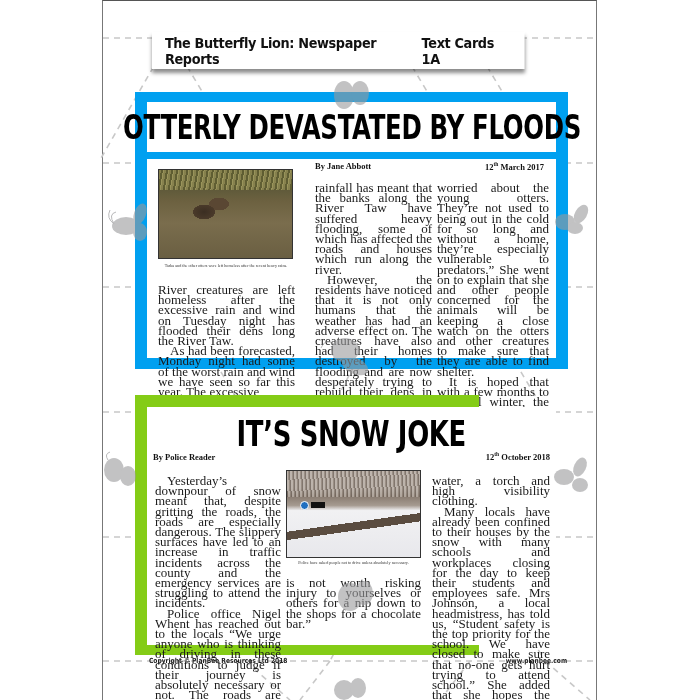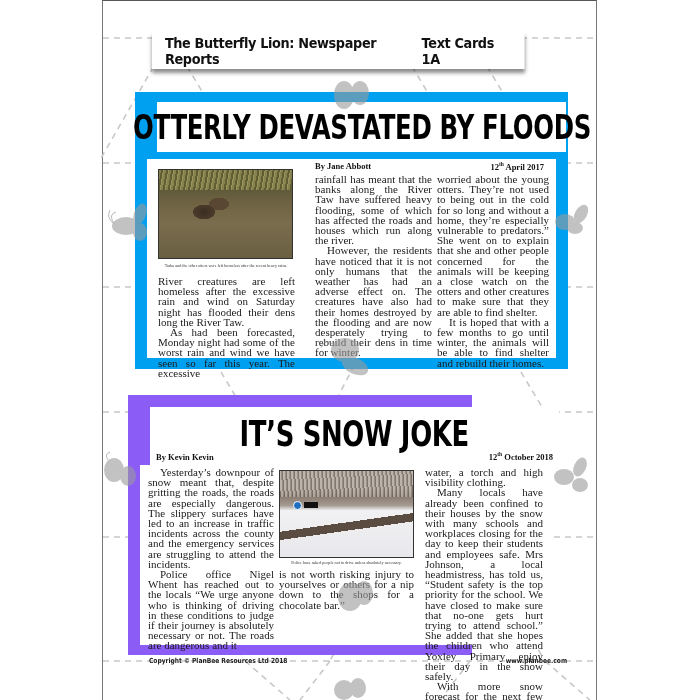--- a/index.html
+++ b/index.html
@@ -19,25 +19,25 @@
     position: absolute; left: 152px; top: 32px; width: 405px; height: 37px;
     background: #fff; box-shadow: 0 4px 4px rgba(0,0,0,0.45);
     display: flex; align-items: center; justify-content: space-between;
     padding: 0 14px 0 14px;
     font-family: "DejaVu Sans", sans-serif; font-weight: bold; font-size: 14px;
     letter-spacing: -0.4px; transform: scaleX(0.92); transform-origin: left center;
   }
 
   .article { position: absolute; }
   .art1 { left: 135px; top: 92px; width: 433px; height: 277px; background: #00a0f0; }
-  .art2 { left: 128px; top: 395px; width: 344px; height: 260px; background: #8b5cf6; }
+  .art2 { left: 135px; top: 395px; width: 344px; height: 260px; background: #84cc16; }
 
   .headline-box {
     position: absolute; background: #fff;
-    display: flex; align-items: center; justify-content: center; margin-left: 10px;
+    display: flex; align-items: center; justify-content: center;
   }
   .art1 .headline-box { left: 12px; top: 10px; width: 409px; height: 50px; }
   .art2 .headline-box { left: 12px; top: 12px; width: 409px; height: 58px; }
 
   .headline {
     font-family: "DejaVu Sans", sans-serif; font-weight: bold; color: #000;
     transform: scaleX(0.72); white-space: nowrap; letter-spacing: -0.5px;
   }
   .art1 .headline { font-size: 34px; }
   .art2 .headline { font-size: 36px; margin-top: -6px; }
@@ -45,22 +45,22 @@
   .body-box { position: absolute; background: #fff; }
   .art1 .body-box { left: 12px; top: 67px; width: 409px; height: 199px; }
   .art2 .body-box { left: 12px; top: 70px; width: 409px; height: 180px; }
 
   .byline, .dateline {
     position: absolute; font-family: "Liberation Serif", serif; font-weight: bold; font-size: 8.5px;
   }
   .dateline sup { font-size: 5.5px; }
 
   .col {
-    position: absolute; font-family: "Liberation Serif", serif; font-size: 11px; line-height: 10.2px;
-    text-align: justify; color: #1a1a1a;
+    position: absolute; font-family: "Liberation Serif", serif; font-size: 13px; line-height: 10.2px;
+    text-align: justify; color: #1a1a1a; margin-top: 9px;
   }
   .col p { text-indent: 12px; }
   .col p.first { text-indent: 0; }
 
   .photo { position: absolute; border: 1px solid #333; overflow: hidden; }
   .caption { position: absolute; font-size: 4.2px; color: #333; text-align: center; white-space: nowrap; }
 
   .otter-photo {
     background:
       radial-gradient(ellipse 18px 12px at 45px 42px, #3b2e22 0%, #4a3a2a 60%, transparent 62%),
@@ -147,42 +147,42 @@
   <div class="headline-box">
     <div class="headline">OTTERLY DEVASTATED BY FLOODS</div>
   </div>
   <div class="body-box">
     <div class="photo otter-photo" style="left:11px; top:10px; width:135px; height:90px;">
       <div class="reeds"></div>
     </div>
     <div class="caption" style="left:10px; top:104px; width:138px;">Tarka and the other otters were left homeless after the recent heavy rains.</div>
 
     <div class="col" style="left:11px; top:117px; width:137px;">
-      <p class="first">River creatures are left homeless after the excessive rain and wind on Saturday night has flooded their dens long the River Taw.</p>
+      <p class="first">River creatures are left homeless after the excessive rain and wind on Tuesday night has flooded their dens long the River Taw.</p>
       <p>As had been forecasted, Monday night had some of the worst rain and wind we have seen so far this year. The excessive</p>
     </div>
 
     <div class="byline" style="left:168px; top:2px;">By Jane Abbott</div>
     <div class="col" style="left:168px; top:15px; width:117px;">
       <p class="first">rainfall has meant that the banks along the River Taw have suffered heavy flooding, some of which has affected the roads and houses which run along the river.</p>
       <p>However, the residents have noticed that it is not only humans that the weather has had an adverse effect on. The creatures have also had their homes destroyed by the flooding and are now desperately trying to rebuild their dens in time for winter.</p>
     </div>
 
-    <div class="dateline" style="right:12px; top:2px;"><span>12</span><sup>th</sup><span> April 2017</span></div>
+    <div class="dateline" style="right:12px; top:2px;"><span>12</span><sup>th</sup><span> March 2017</span></div>
     <div class="col" style="left:290px; top:15px; width:112px;">
       <p class="first">worried about the young otters. They’re not used to being out in the cold for so long and without a home, they’re especially vulnerable to predators.” She went on to explain that she and other people concerned for the animals will be keeping a close watch on the otters and other creatures to make sure that they are able to find shelter.</p>
       <p>It is hoped that with a few months to go until winter, the animals will be able to find shelter and rebuild their homes.</p>
     </div>
   </div>
 </div>
 
 <div class="article art2">
   <div class="headline-box">
     <div class="headline">IT’S SNOW JOKE</div>
-    <div class="byline" style="left:6px; bottom:3px;">By Kevin Kevin</div>
+    <div class="byline" style="left:6px; bottom:3px;">By Police Reader</div>
     <div class="dateline" style="right:6px; bottom:3px;"><span>12</span><sup>th</sup><span> October 2018</span></div>
   </div>
   <div class="body-box">
     <div class="col" style="left:8px; top:2px; width:126px;">
       <p>Yesterday’s downpour of snow meant that, despite gritting the roads, the roads are especially dangerous. The slippery surfaces have led to an increase in traffic incidents across the county and the emergency services are struggling to attend the incidents.</p>
       <p>Police office Nigel Whent has reached out to the locals “We urge anyone who is thinking of driving in these conditions to judge if their journey is absolutely necessary or not. The roads are dangerous and it</p>
     </div>
 
     <div class="photo snow-photo" style="left:139px; top:5px; width:135px; height:88px;">
       <div class="trees"></div>

